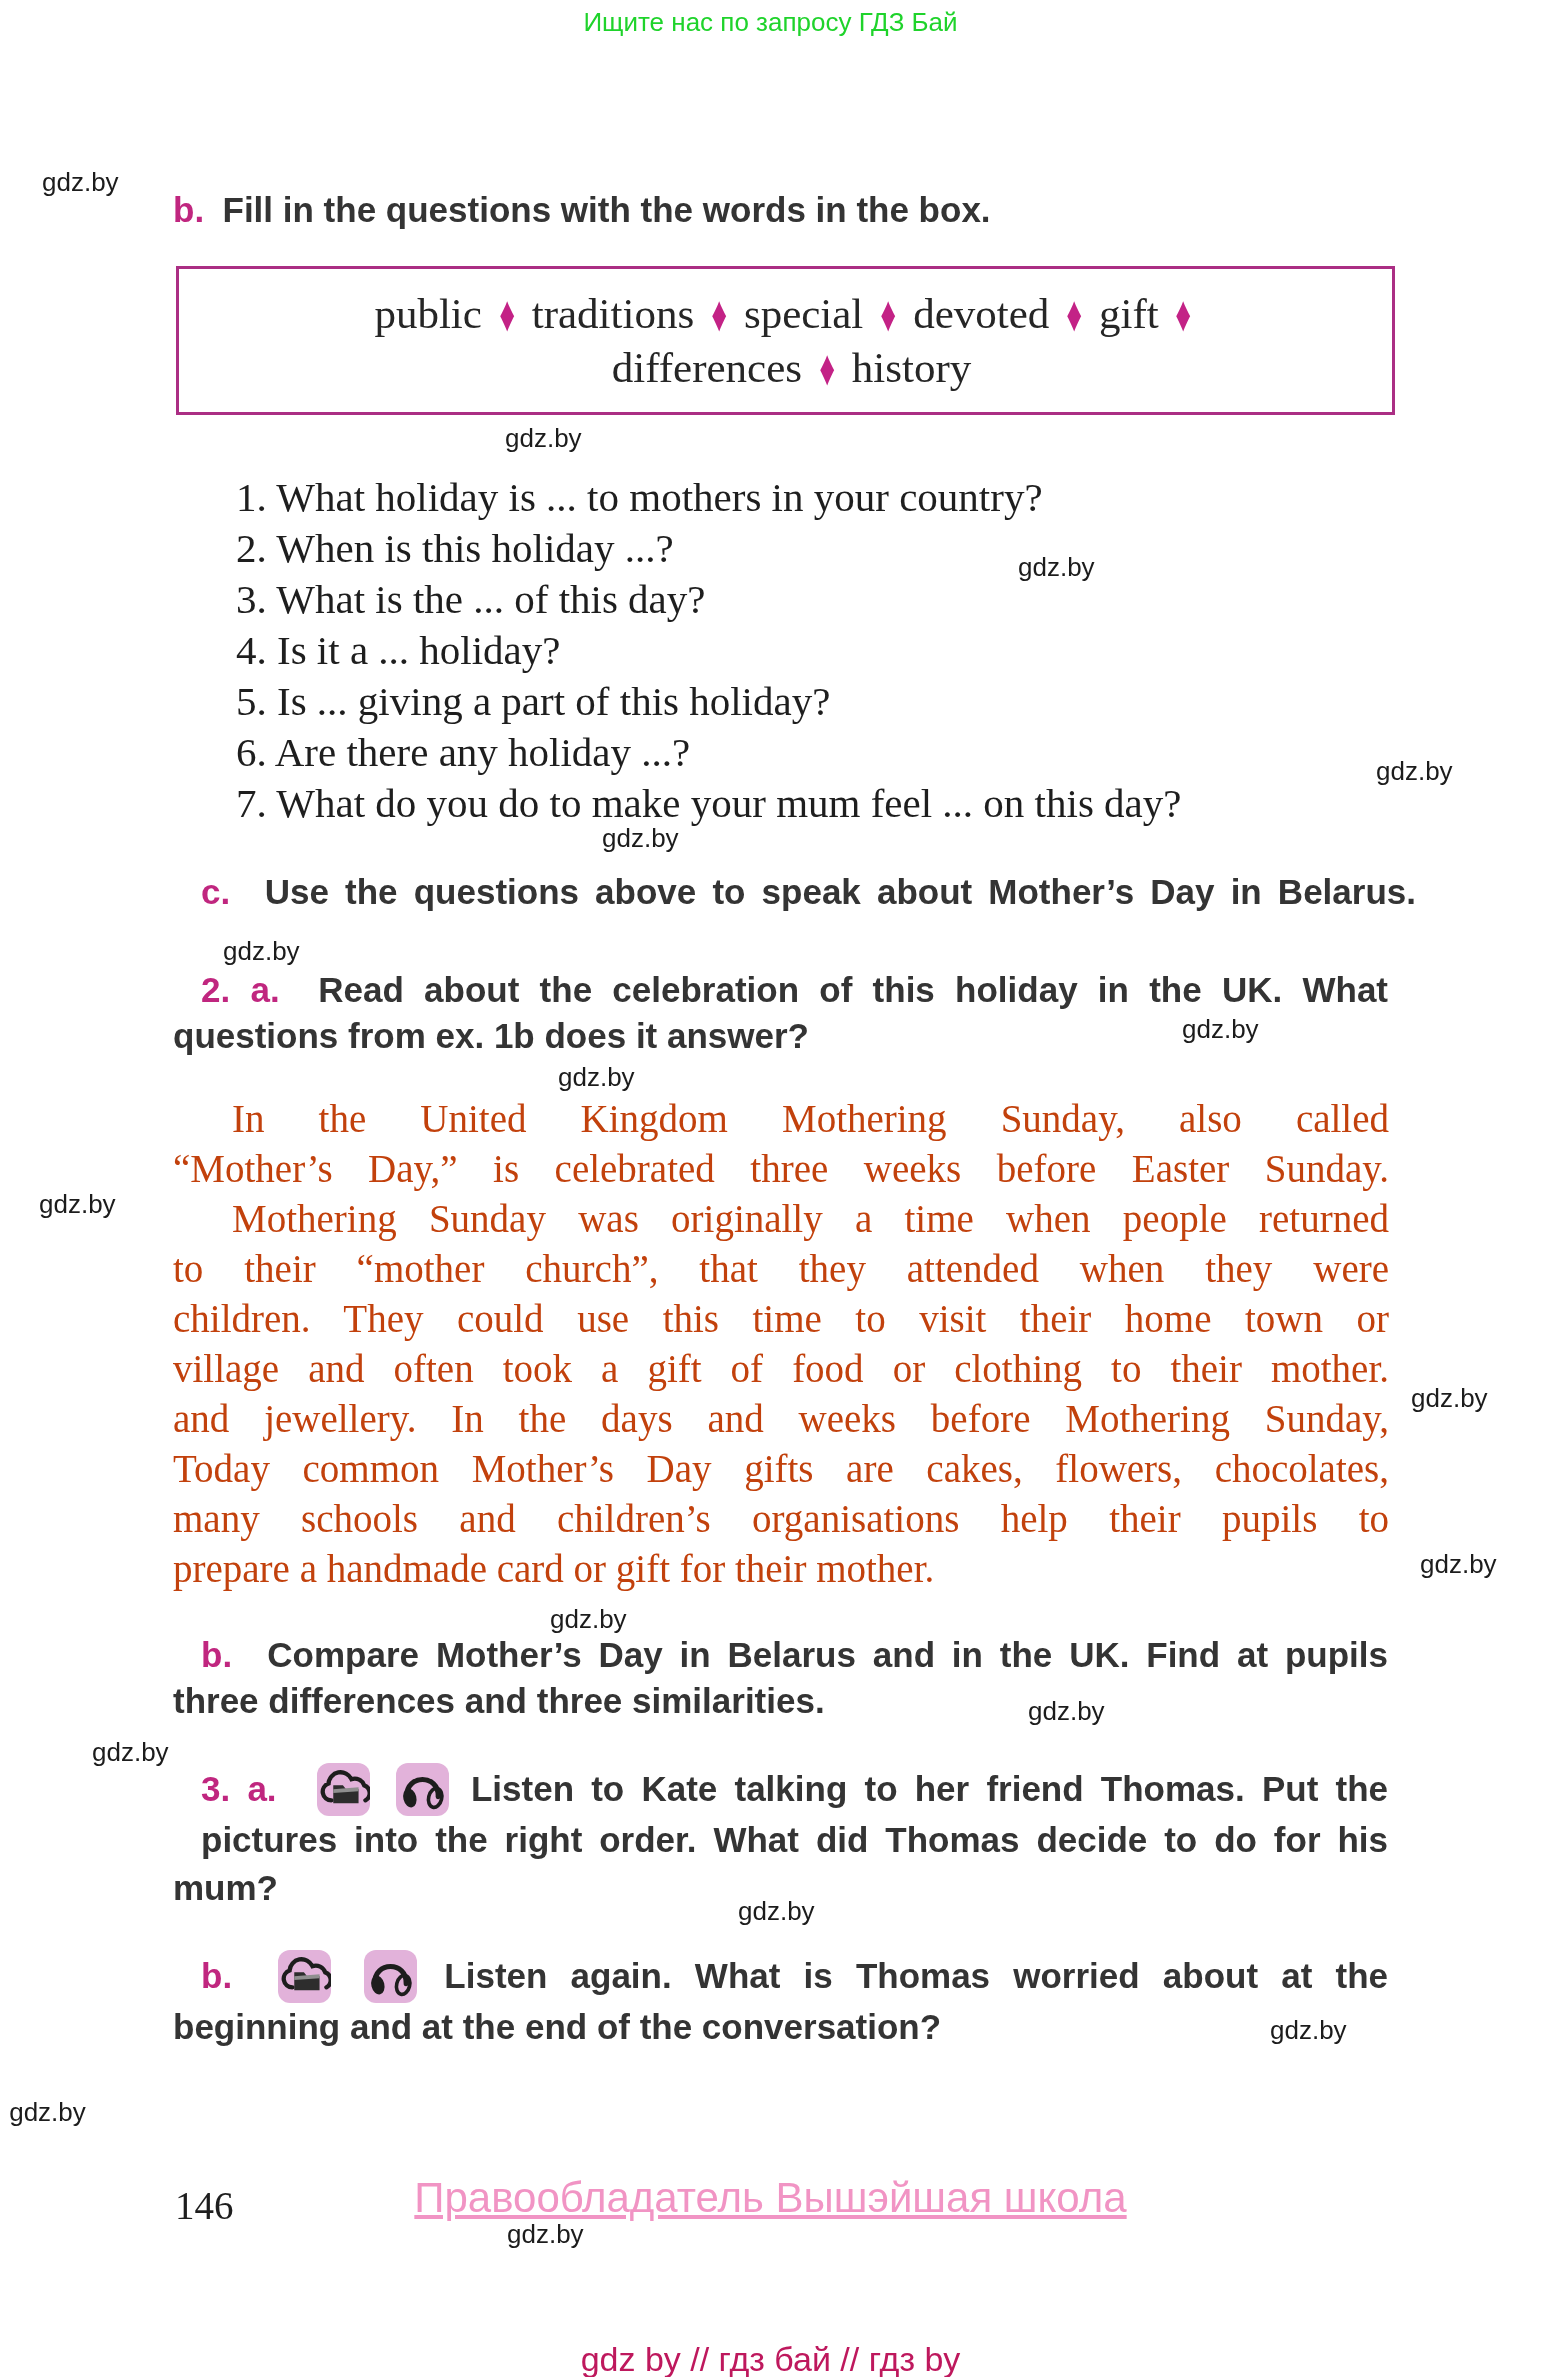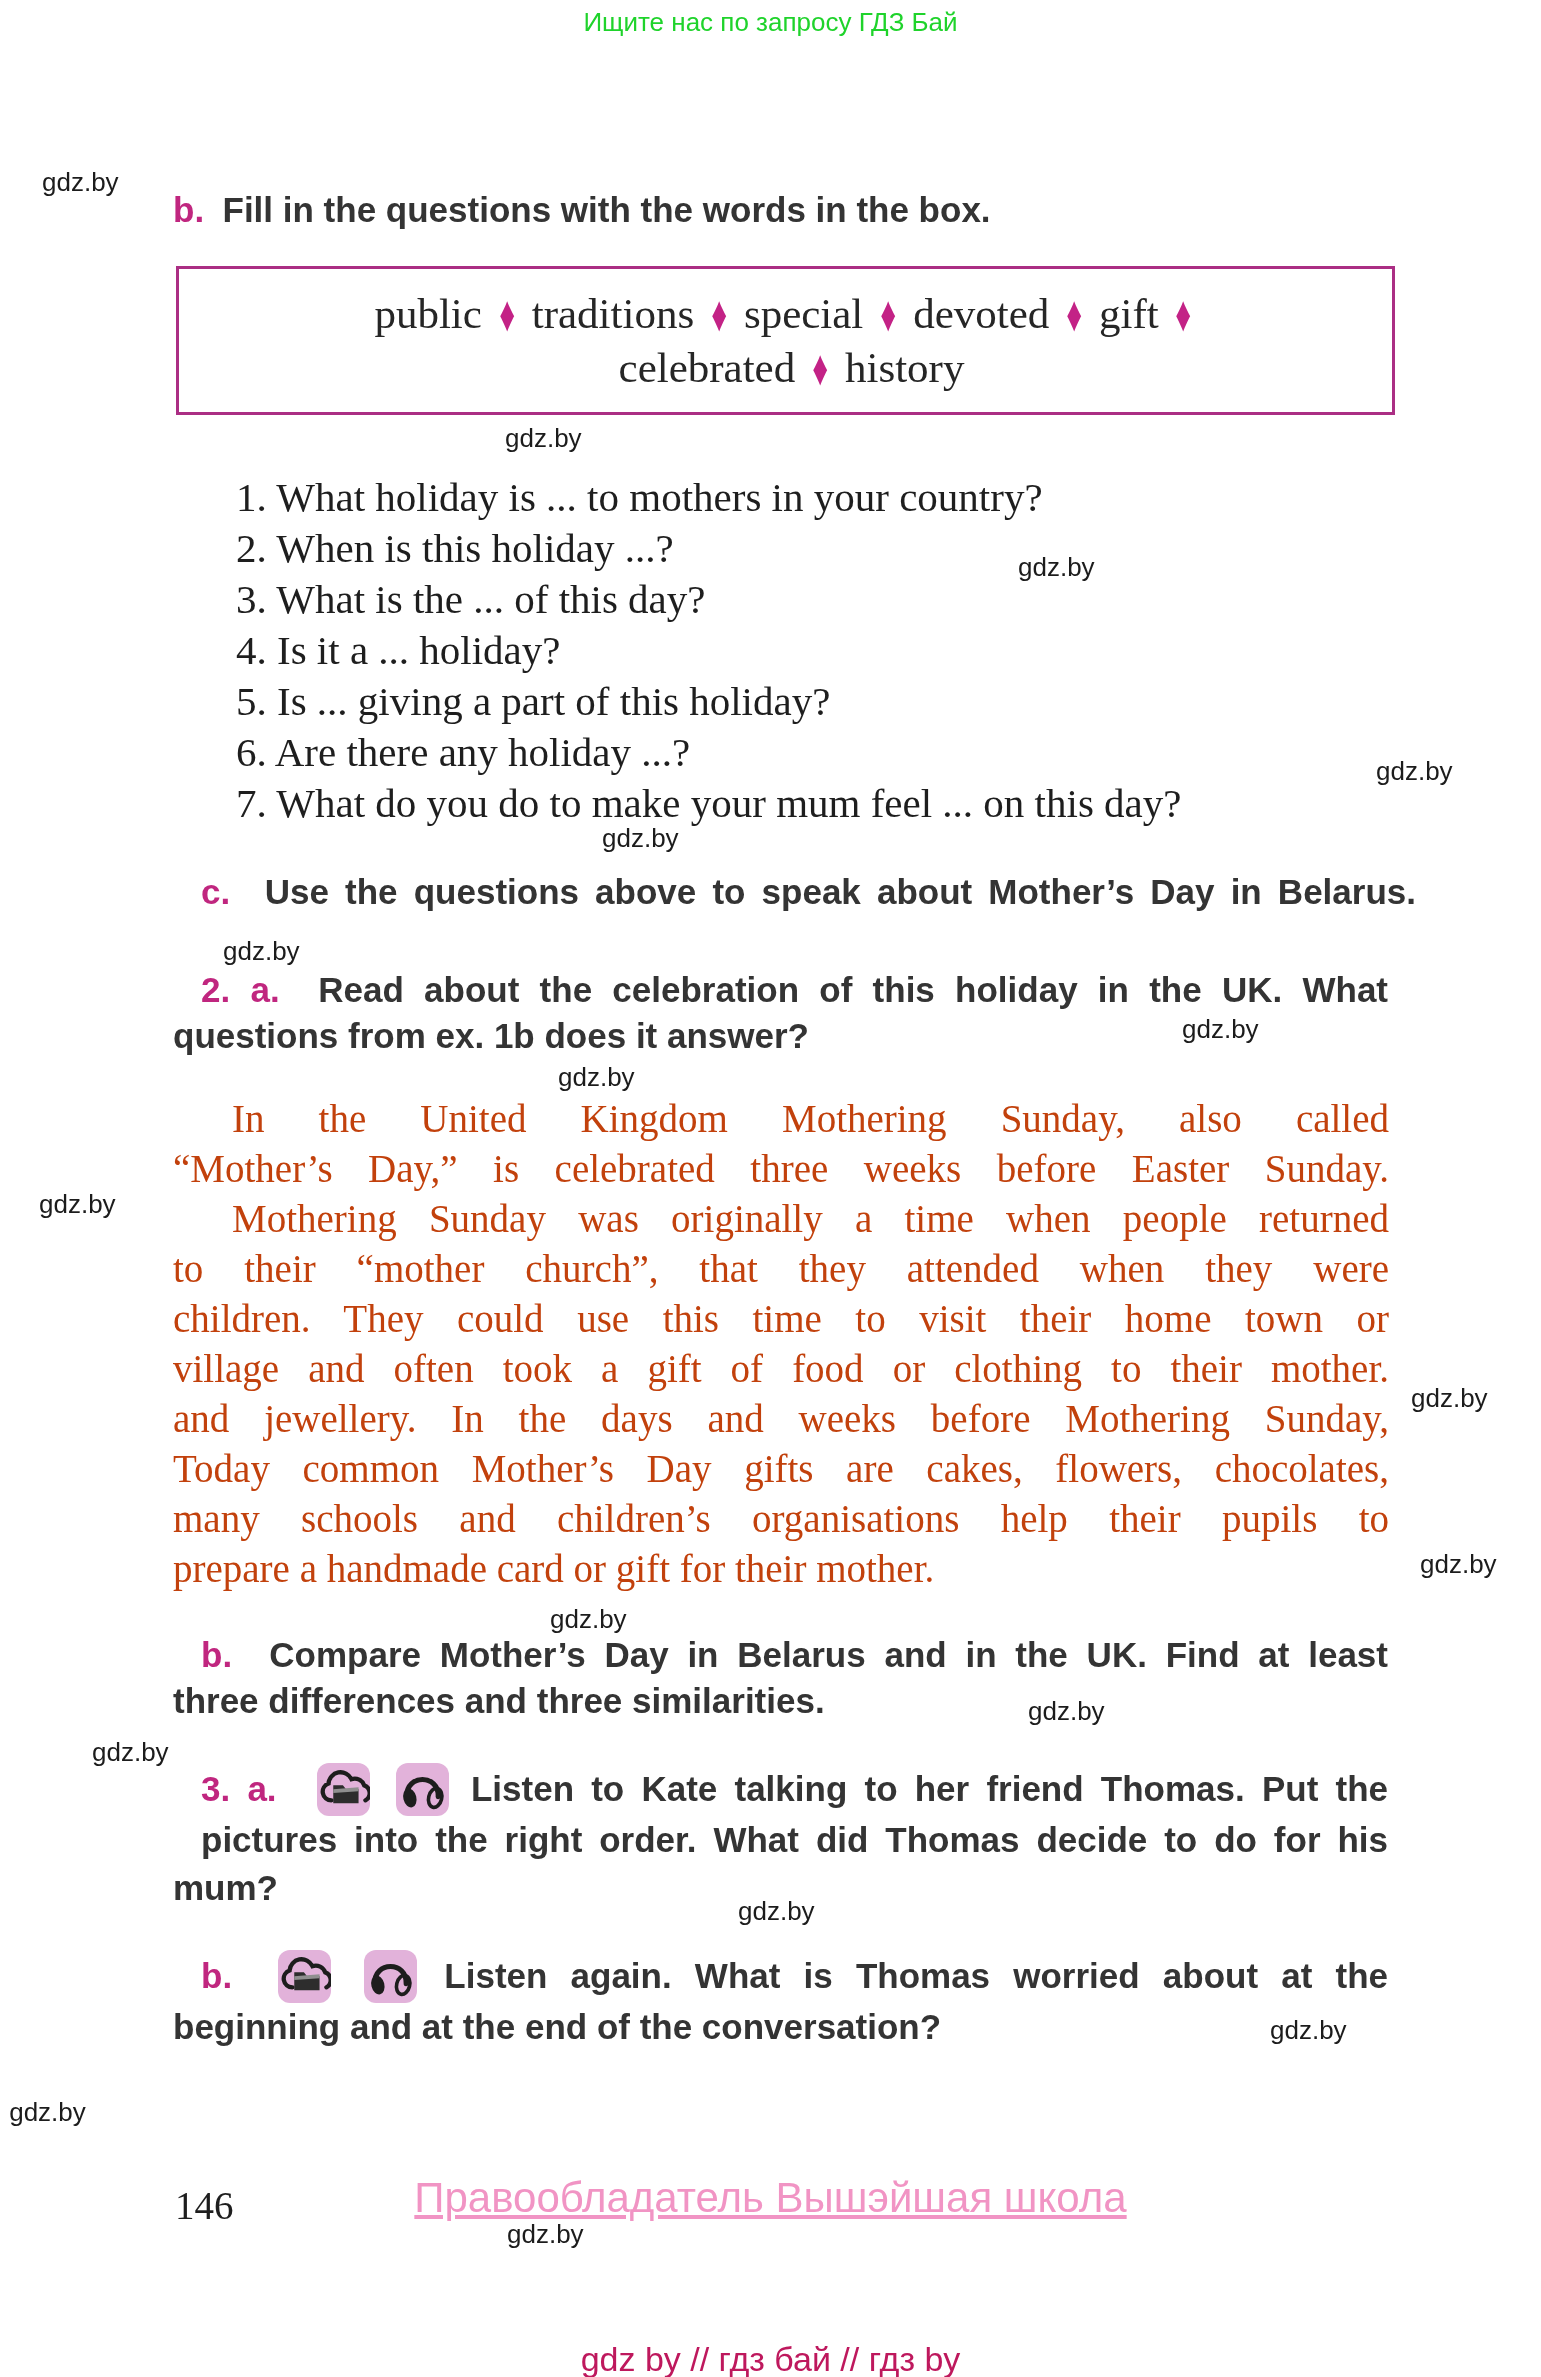--- a/index.html
+++ b/index.html
@@ -150,21 +150,21 @@
 
   <div class="h" style="top:187px">
     <span class="lbl">b.</span><span>Fill in the questions with the words in the box.</span>
   </div>
 
   <div class="word-box">
     <div class="wb-line">
       <span>public</span><span class="dia">♦</span><span>traditions</span><span class="dia">♦</span><span>special</span><span class="dia">♦</span><span>devoted</span><span class="dia">♦</span><span>gift</span><span class="dia">♦</span>
     </div>
     <div class="wb-line">
-      <span>celebrated</span><span class="dia">♦</span><span>history</span>
+      <span>differences</span><span class="dia">♦</span><span>history</span>
     </div>
   </div>
 
   <div class="questions">
     <div>1. What holiday is ... to mothers in your country?</div>
     <div>2. When is this holiday ...?</div>
     <div>3. What is the ... of this day?</div>
     <div>4. Is it a ... holiday?</div>
     <div>5. Is ... giving a part of this holiday?</div>
     <div>6. Are there any holiday ...?</div>
@@ -190,21 +190,21 @@
     <div class="rl j">children. They could use this time to visit their home town or</div>
     <div class="rl j">village and often took a gift of food or clothing to their mother.</div>
     <div class="rl j">and jewellery. In the days and weeks before Mothering Sunday,</div>
     <div class="rl j">Today common Mother’s Day gifts are cakes, flowers, chocolates,</div>
     <div class="rl j">many schools and children’s organisations help their pupils to</div>
     <div class="rl">prepare a handmade card or gift for their mother.</div>
   </div>
 
   <div class="h" style="top:1632px">
     <div class="jline">
-      <span class="lbl">b.</span> <span>Compare Mother’s Day in Belarus and in the UK. Find at least</span>
+      <span class="lbl">b.</span> <span>Compare Mother’s Day in Belarus and in the UK. Find at pupils</span>
     </div>
     <div>three differences and three similarities.</div>
   </div>
 
   <div class="h" style="top:1763px;line-height:48px">
     <div class="jline">
       <span class="lbl">3. a.</span>
       <span class="audio-icon"><svg viewBox="0 0 44 44">
         <path d="M12 31 a7.2 7.2 0 0 1 -2.4 -14 a10 10 0 0 1 19 -3.6 a8.3 8.3 0 0 1 10.6 5.2 a6.8 6.8 0 0 1 1 12.4" fill="none" stroke="#1d1d1d" stroke-width="3.6" stroke-linecap="round"></path>
         <path d="M13.5 18.5 l8 0 2.6 3.2 10.4 0 0 11.8 -21 0 z" fill="#2d2d2d"></path>

